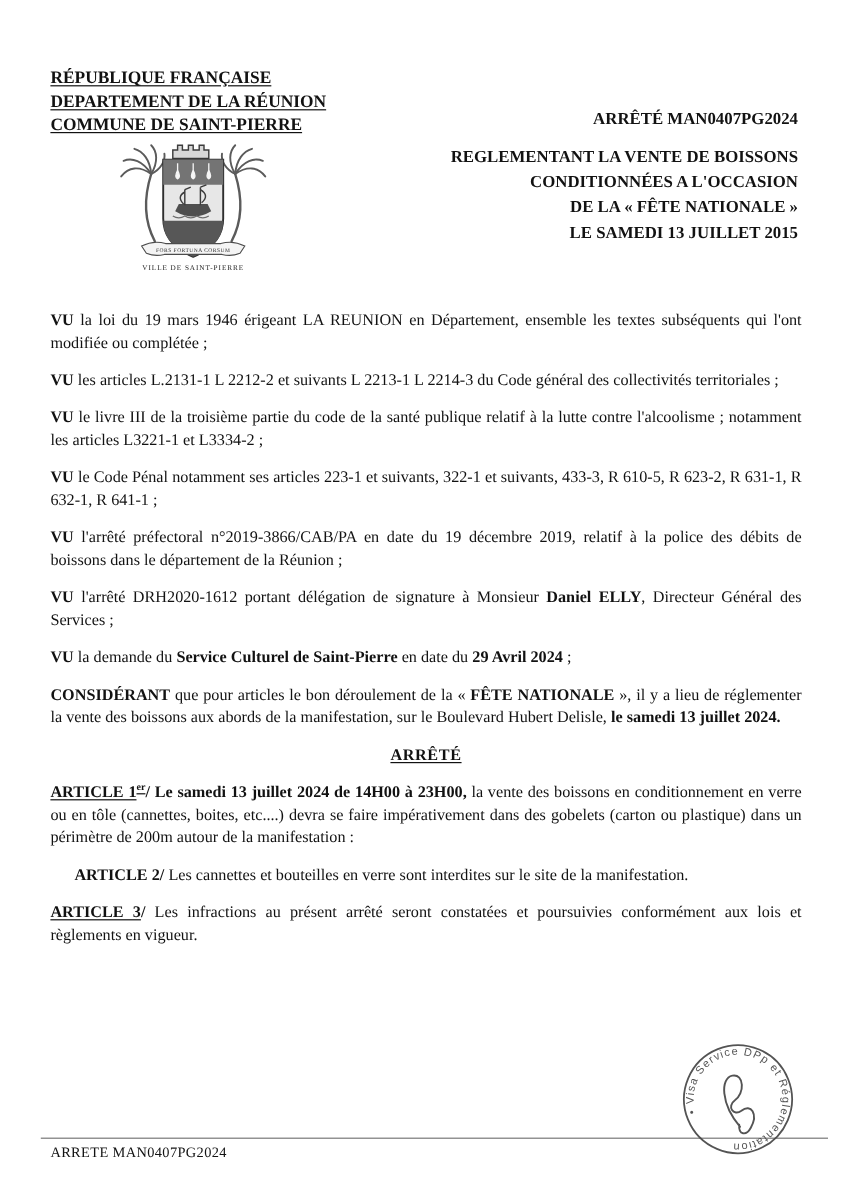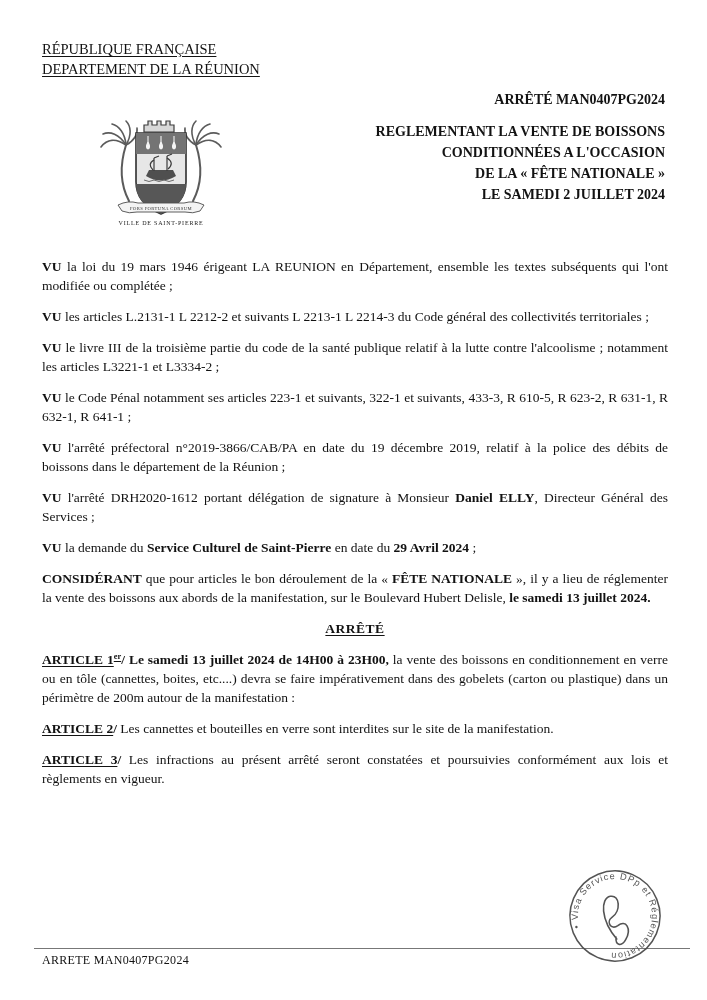--- a/index.html
+++ b/index.html
@@ -6,21 +6,21 @@
   .page{
     position:relative;
     width:707px;height:1000px;
     margin:0 auto;
     background:#ffffff;
     font-family:"Liberation Serif", serif;
     color:#121212;
     overflow:hidden;
   }
   
-  .hdr{position:absolute;left:42px;top:40px;font-weight:400;font-size:14.5px;line-height:19.5px;}
+  .hdr{position:absolute;left:42px;top:56px;font-weight:700;font-size:14.5px;line-height:19.5px;}
   .hdr div{text-decoration:underline;text-underline-offset:2px;white-space:nowrap;}
   
   .titleblock{position:absolute;left:320px;top:92px;width:345px;text-align:right;font-weight:700;}
   .ref{font-size:14px;margin-bottom:13px;}
   .titlelines{font-size:14px;line-height:21px;}
   
   .crest{position:absolute;left:92px;top:114px;}
   
   .body{position:absolute;left:42px;top:257px;width:626px;font-size:13.5px;line-height:19px;text-align:justify;}
   .body p{margin:0 0 12px 0;}
@@ -35,29 +35,30 @@
   .footref{position:absolute;left:42px;top:953px;font-size:12px;letter-spacing:.3px;}
 </style>
 </head>
 <body>
 
 <div class="page">
 
   <div class="hdr">
     <div>RÉPUBLIQUE FRANÇAISE</div>
     <div>DEPARTEMENT DE LA RÉUNION</div>
+    <div>COMMUNE DE SAINT-PIERRE</div>
   </div>
 
   <div class="titleblock">
     <div class="ref">ARRÊTÉ MAN0407PG2024</div>
     <div class="titlelines">
       <div>REGLEMENTANT LA VENTE DE BOISSONS</div>
       <div>CONDITIONNÉES A L'OCCASION</div>
       <div>DE LA « FÊTE NATIONALE »</div>
-      <div>LE SAMEDI 2 JUILLET 2024</div>
+      <div>LE SAMEDI 13 JUILLET 2015</div>
     </div>
   </div>
 
   <svg class="crest" width="138" height="116" viewBox="0 0 138 116">
 
     <g id="palmL" fill="none" stroke="#5b5b5b" stroke-width="2" stroke-linecap="round">
       <path d="M34,31 C28,50 28,70 37,87"></path>
       <path d="M34,31 C24,24 15,25 9,33" stroke-width="1.6"></path>
       <path d="M34,31 C27,20 18,17 11,20" stroke-width="1.6"></path>
       <path d="M34,31 C33,19 27,12 20,10" stroke-width="1.6"></path>
@@ -111,21 +112,21 @@
     <p><span style="font-weight: 700;">VU</span><span> l'arrêté préfectoral n°2019-3866/CAB/PA en date du 19 décembre 2019, relatif à la police des débits de boissons dans le département de la Réunion ;</span></p>
     <p><span style="font-weight: 700;">VU</span><span> l'arrêté DRH2020-1612 portant délégation de signature à Monsieur </span><span style="font-weight: 700;">Daniel ELLY</span><span>, Directeur Général des Services ;</span></p>
     <p><span style="font-weight: 700;">VU</span><span> la demande du </span><span style="font-weight: 700;">Service Culturel de Saint-Pierre</span><span> en date du </span><span style="font-weight: 700;">29 Avril 2024</span><span> ;</span></p>
     <p><span style="font-weight: 700;">CONSIDÉRANT</span><span> que pour articles le bon déroulement de la « </span><span style="font-weight: 700;">FÊTE NATIONALE</span><span> », il y a lieu de réglementer la vente des boissons aux abords de la manifestation, sur le Boulevard Hubert Delisle, </span><span style="font-weight: 700;">le samedi 13 juillet 2024.</span></p>
 
     <p class="secheading">
       <span>ARRÊTÉ</span>
     </p>
 
     <p><span style="font-weight: 700; text-decoration: underline; text-underline-offset: 2px;">ARTICLE 1</span><sup style="font-weight: 700; text-decoration: underline; text-underline-offset: 2px;">er</sup><span style="font-weight: 700;">/ </span><span style="font-weight: 700;">Le samedi 13 juillet 2024 de 14H00 à 23H00,</span><span> la vente des boissons en conditionnement en verre ou en tôle (cannettes, boites, etc....) devra se faire impérativement dans des gobelets (carton ou plastique) dans un périmètre de 200m autour de la manifestation :</span></p>
-    <p><span style="font-weight: 700; text-decoration: underline; text-underline-offset: 2px;">ARTICLE 2</span><span style="font-weight: 700;">/</span><span> Les cannettes et bouteilles en verre sont interdites sur le site de la manifestation.</span></p>
+    <p><span style="font-weight: 700; text-underline-offset: 2px; margin-left: 20px;">ARTICLE 2</span><span style="font-weight: 700;">/</span><span> Les cannettes et bouteilles en verre sont interdites sur le site de la manifestation.</span></p>
     <p><span style="font-weight: 700; text-decoration: underline; text-underline-offset: 2px;">ARTICLE 3</span><span style="font-weight: 700;">/</span><span> Les infractions au présent arrêté seront constatées et poursuivies conformément aux lois et règlements en vigueur.</span></p>
   </div>
 
   <svg class="stamp" width="118" height="112" viewBox="0 0 118 112">
     <g transform="rotate(-22 59 54)">
       <circle cx="59" cy="54" r="45" fill="none" stroke="#2f2f2f" stroke-width="1.5"></circle>
       <defs>
         <path id="ringpath" d="M59,54 m-37,0 a37,37 0 1,1 74,0 a37,37 0 1,1 -74,0"></path>
       </defs>
       <text font-size="9.2" fill="#2f2f2f" letter-spacing="1" font-family="Liberation Sans, sans-serif">

